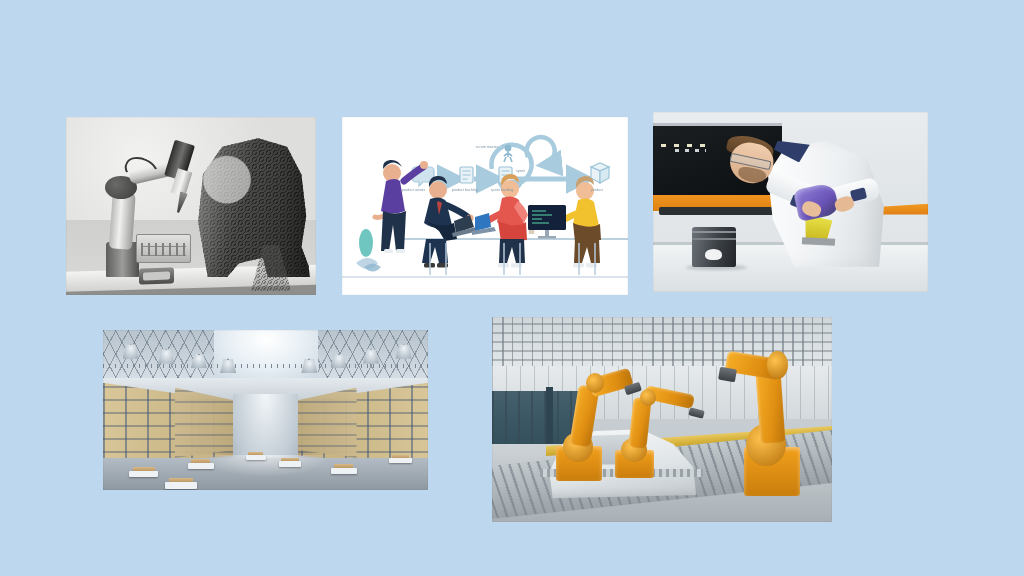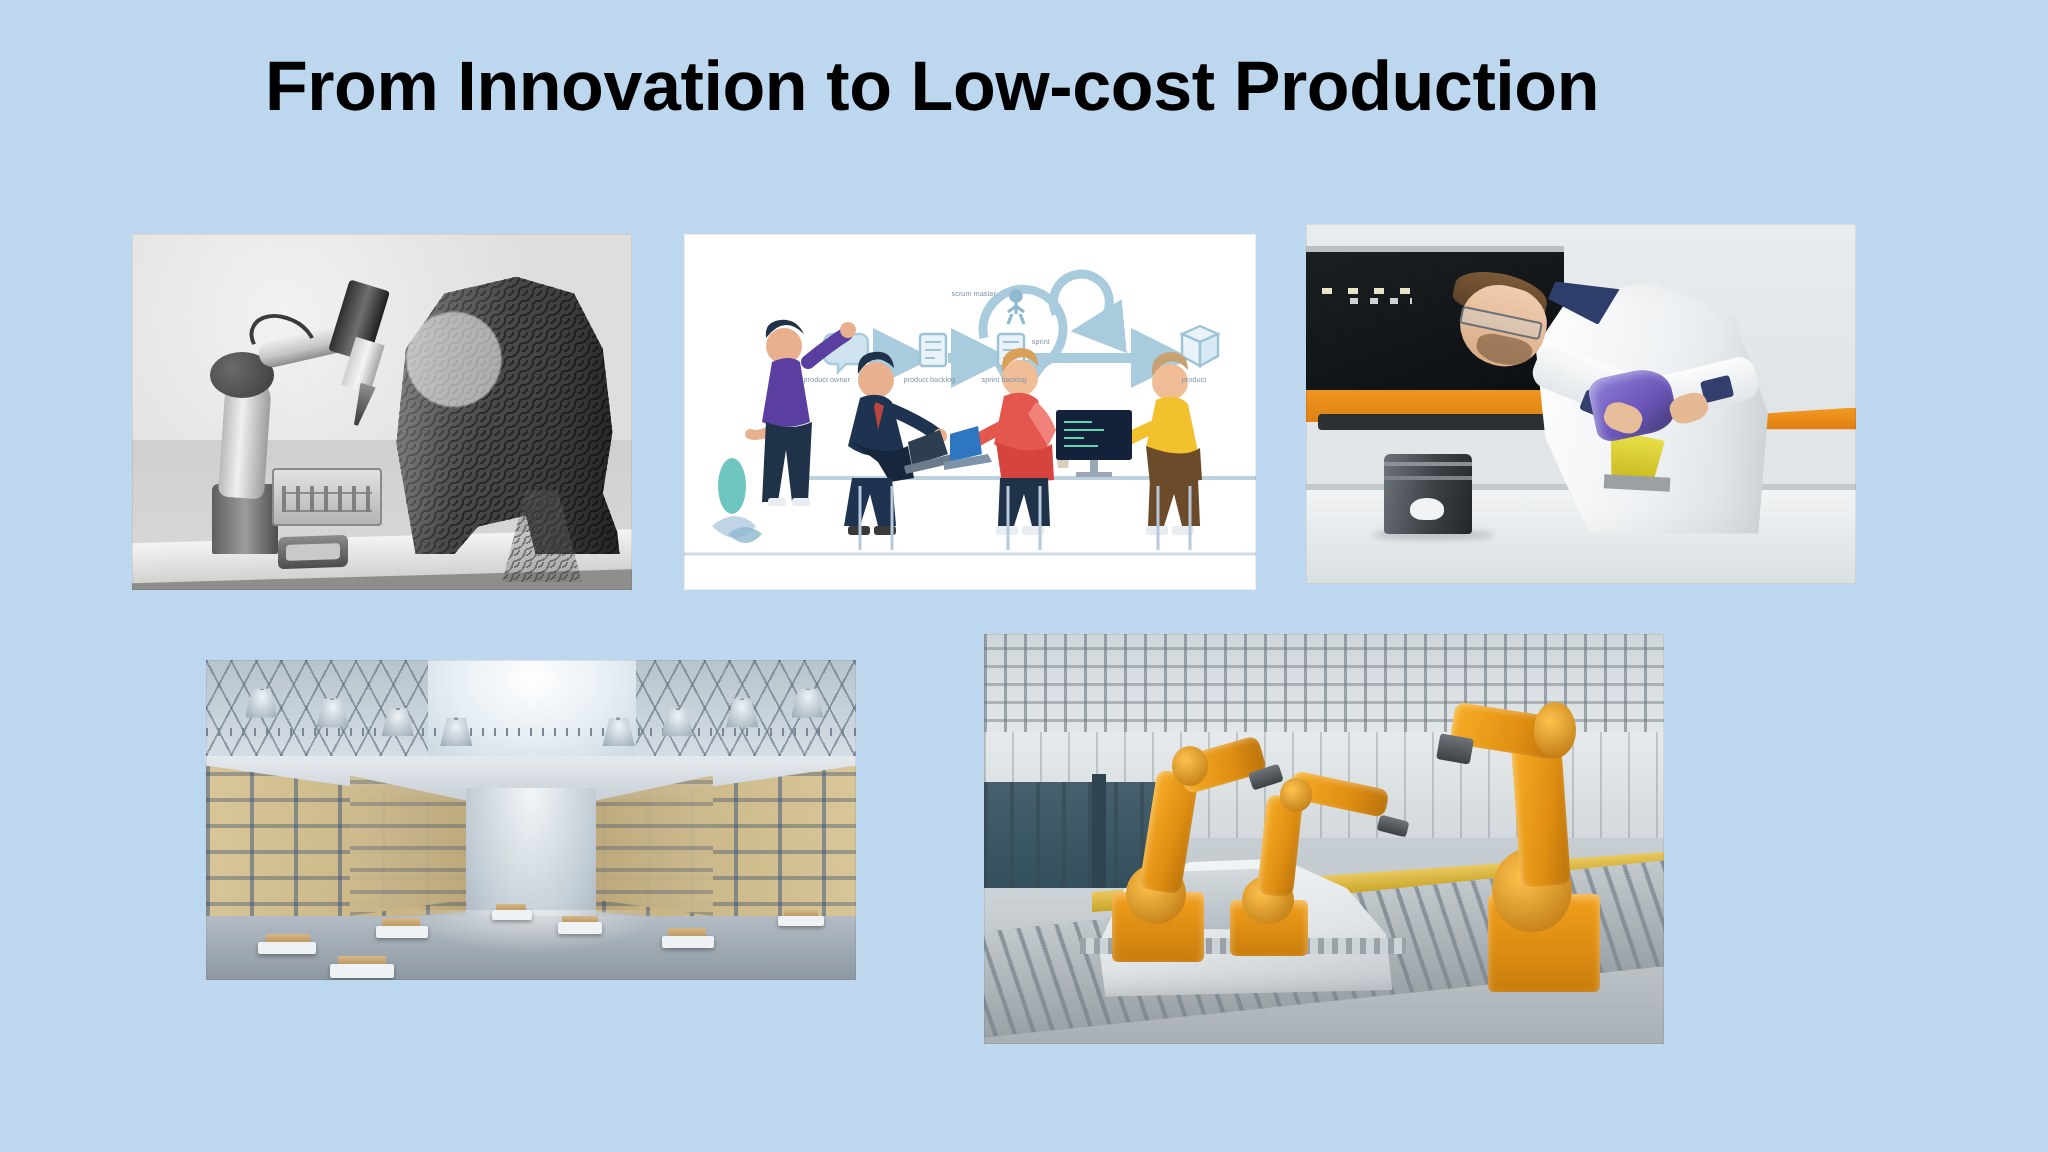--- a/index.html
+++ b/index.html
@@ -276,21 +276,20 @@
 
   
   .photo::after{ content:""; position:absolute; inset:0; pointer-events:none;
     box-shadow:inset 0 0 0 0.5px rgba(0,0,0,.07); }
 </style>
 </head>
 <body style="background: rgb(189, 215, 238);">
 
 <div id="slide" style="background: rgb(189, 215, 238);">
 
-  <div id="slide-title" style="color: rgb(0, 0, 0);">From Innovation to Low-cost Production</div>
 
   <div class="photo" id="photo-robot-lattice" title="Industrial robot arm additively manufacturing a large black lattice structure on a workbench" style="left: 66px; top: 117px; width: 250px; height: 178px;">
     <div class="g1-wallshadow"></div>
     <div class="g1-table"></div>
     <div class="g1-tablefront"></div>
 
     <div id="lattice-structure">
       <div class="g1-latmask"></div>
       <div class="g1-latshine"></div>
     </div>

